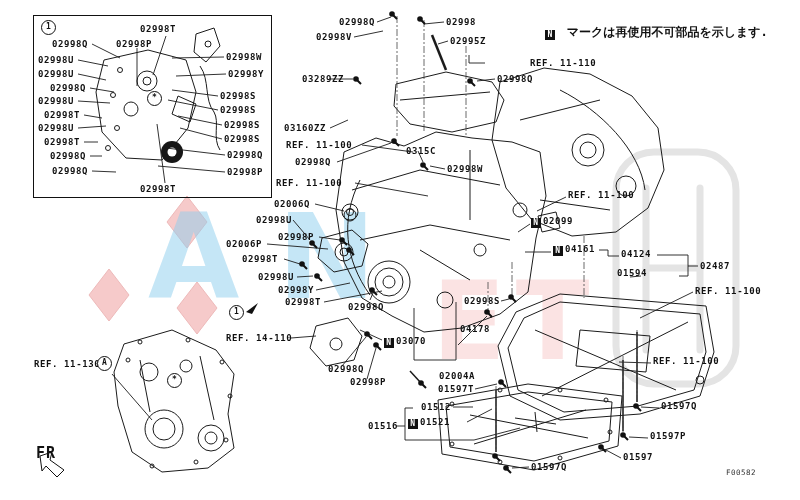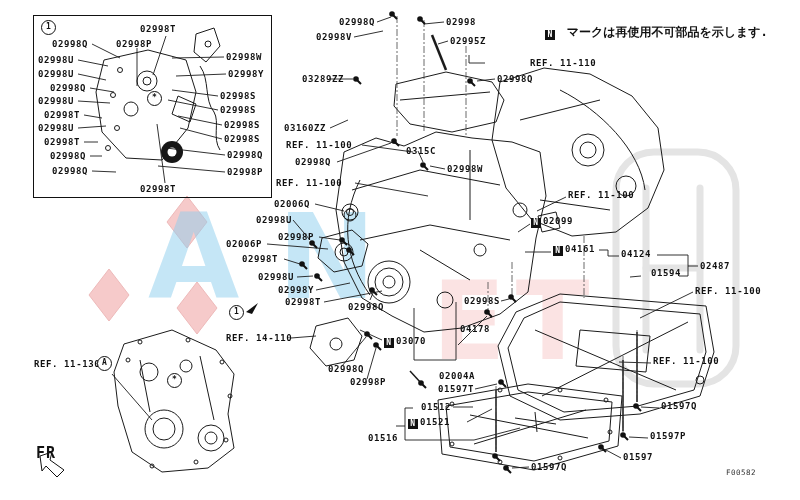--- a/index.html
+++ b/index.html
@@ -394,26 +394,26 @@
       <div class="plabel" style="left: 226px; top: 333px;">REF. 14-110</div>
       <div class="plabel" style="left: 328px; top: 364px;">02998Q</div>
       <div class="plabel" style="left: 350px; top: 377px;">02998P</div>
       <div class="plabel" style="left: 384px; top: 336px;"><span class="nbadge">N</span>03070</div>
       <div class="plabel" style="left: 410px; top: 371px; padding-left: 29px;">02004A</div>
       <div class="plabel" style="left: 460px; top: 324px;">04178</div>
       <div class="plabel" style="left: 464px; top: 296px;">02998S</div>
       <div class="plabel" style="left: 438px; top: 384px;">01597T</div>
       <div class="plabel" style="left: 421px; top: 402px;">01512</div>
       <div class="plabel" style="left: 408px; top: 417px;"><span class="nbadge">N</span>01521</div>
-      <div class="plabel" style="left: 368px; top: 421px; margin-top: 12px;">01516</div>
+      <div class="plabel" style="left: 368px; top: 421px;">01516</div>
       <div class="plabel" style="left: 531px; top: 462px;">01597Q</div>
       <div class="plabel" style="left: 531px; top: 216px;"><span class="nbadge">N</span>02099</div>
       <div class="plabel" style="left: 553px; top: 244px;"><span class="nbadge">N</span>04161</div>
       <div class="plabel" style="left: 621px; top: 249px;">04124</div>
-      <div class="plabel" style="left: 651px; top: 268px;">01594</div>
+      <div class="plabel" style="left: 617px; top: 268px;">01594</div>
       <div class="plabel" style="left: 700px; top: 261px;">02487</div>
       <div class="plabel" style="left: 568px; top: 190px;">REF. 11-100</div>
       <div class="plabel" style="left: 695px; top: 286px;">REF. 11-100</div>
       <div class="plabel" style="left: 653px; top: 356px;">REF. 11-100</div>
       <div class="plabel" style="left: 661px; top: 401px;">01597Q</div>
       <div class="plabel" style="left: 650px; top: 431px;">01597P</div>
       <div class="plabel" style="left: 623px; top: 452px;">01597</div>
       <div class="plabel" style="left: 34px; top: 359px;">REF. 11-130</div>
       <div class="pmarker" style="left: 41px; top: 20px;">1</div>
       <div class="pmarker" style="left: 147px; top: 91px;">*</div>

